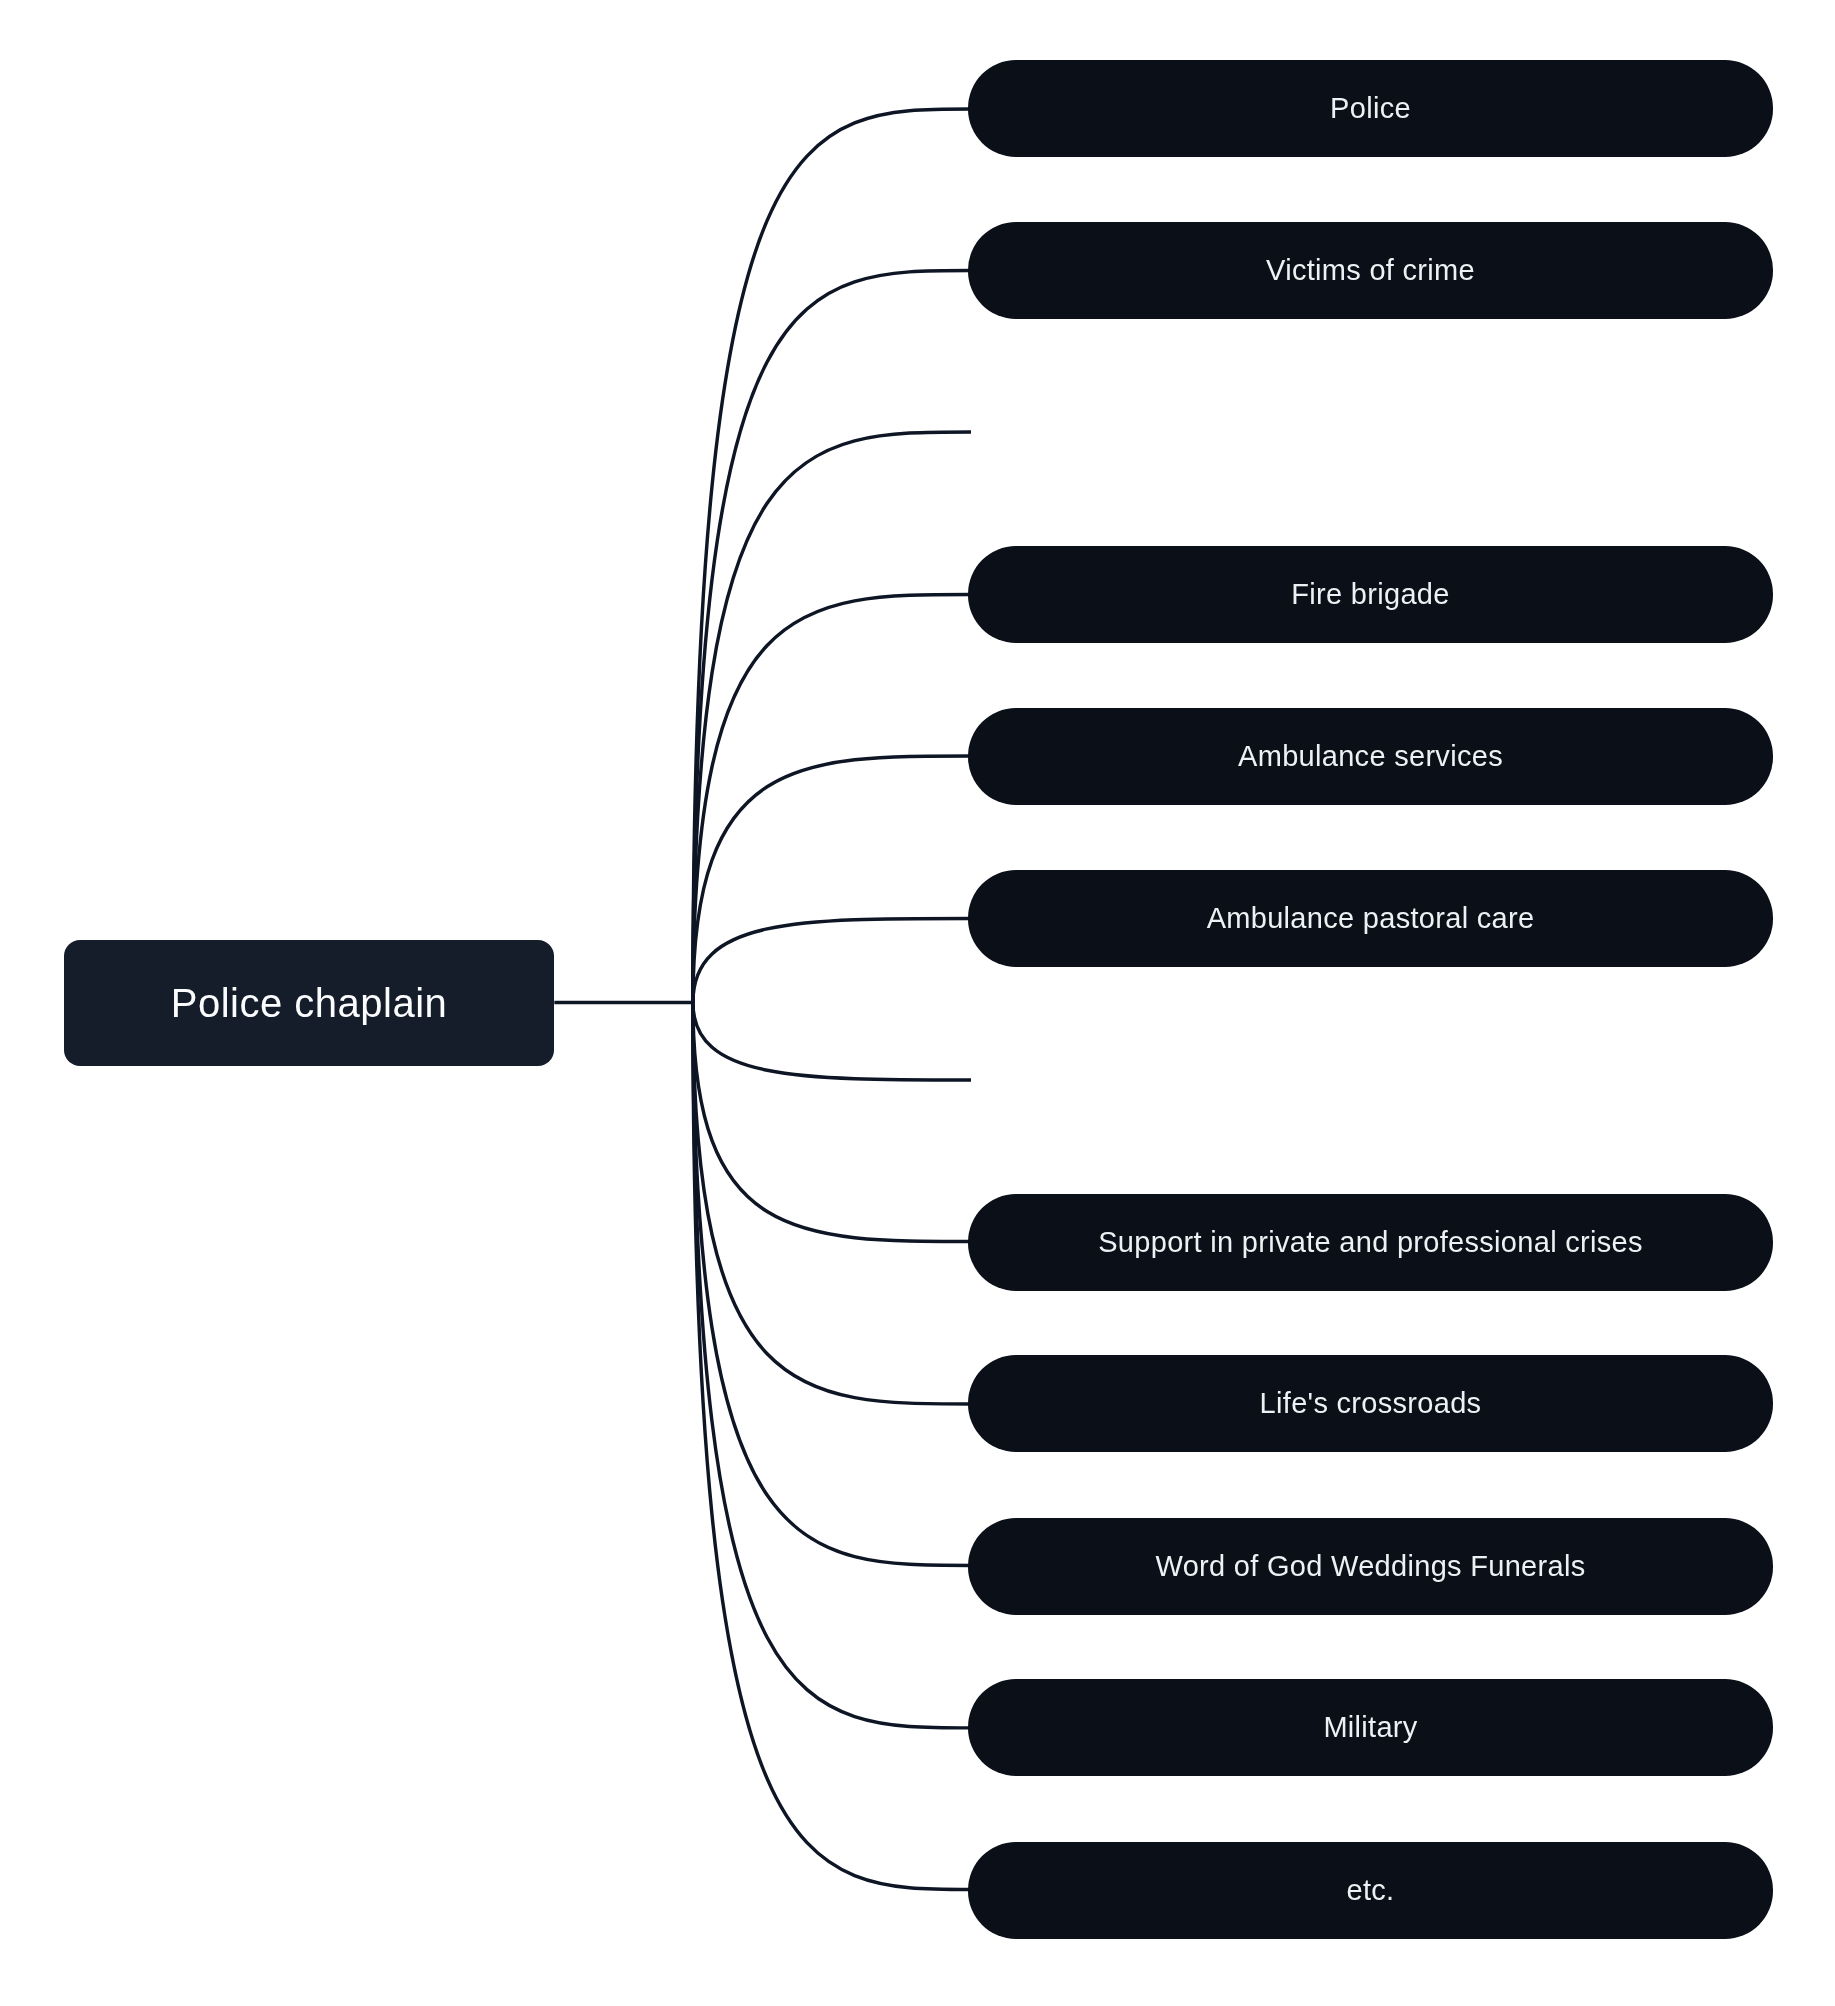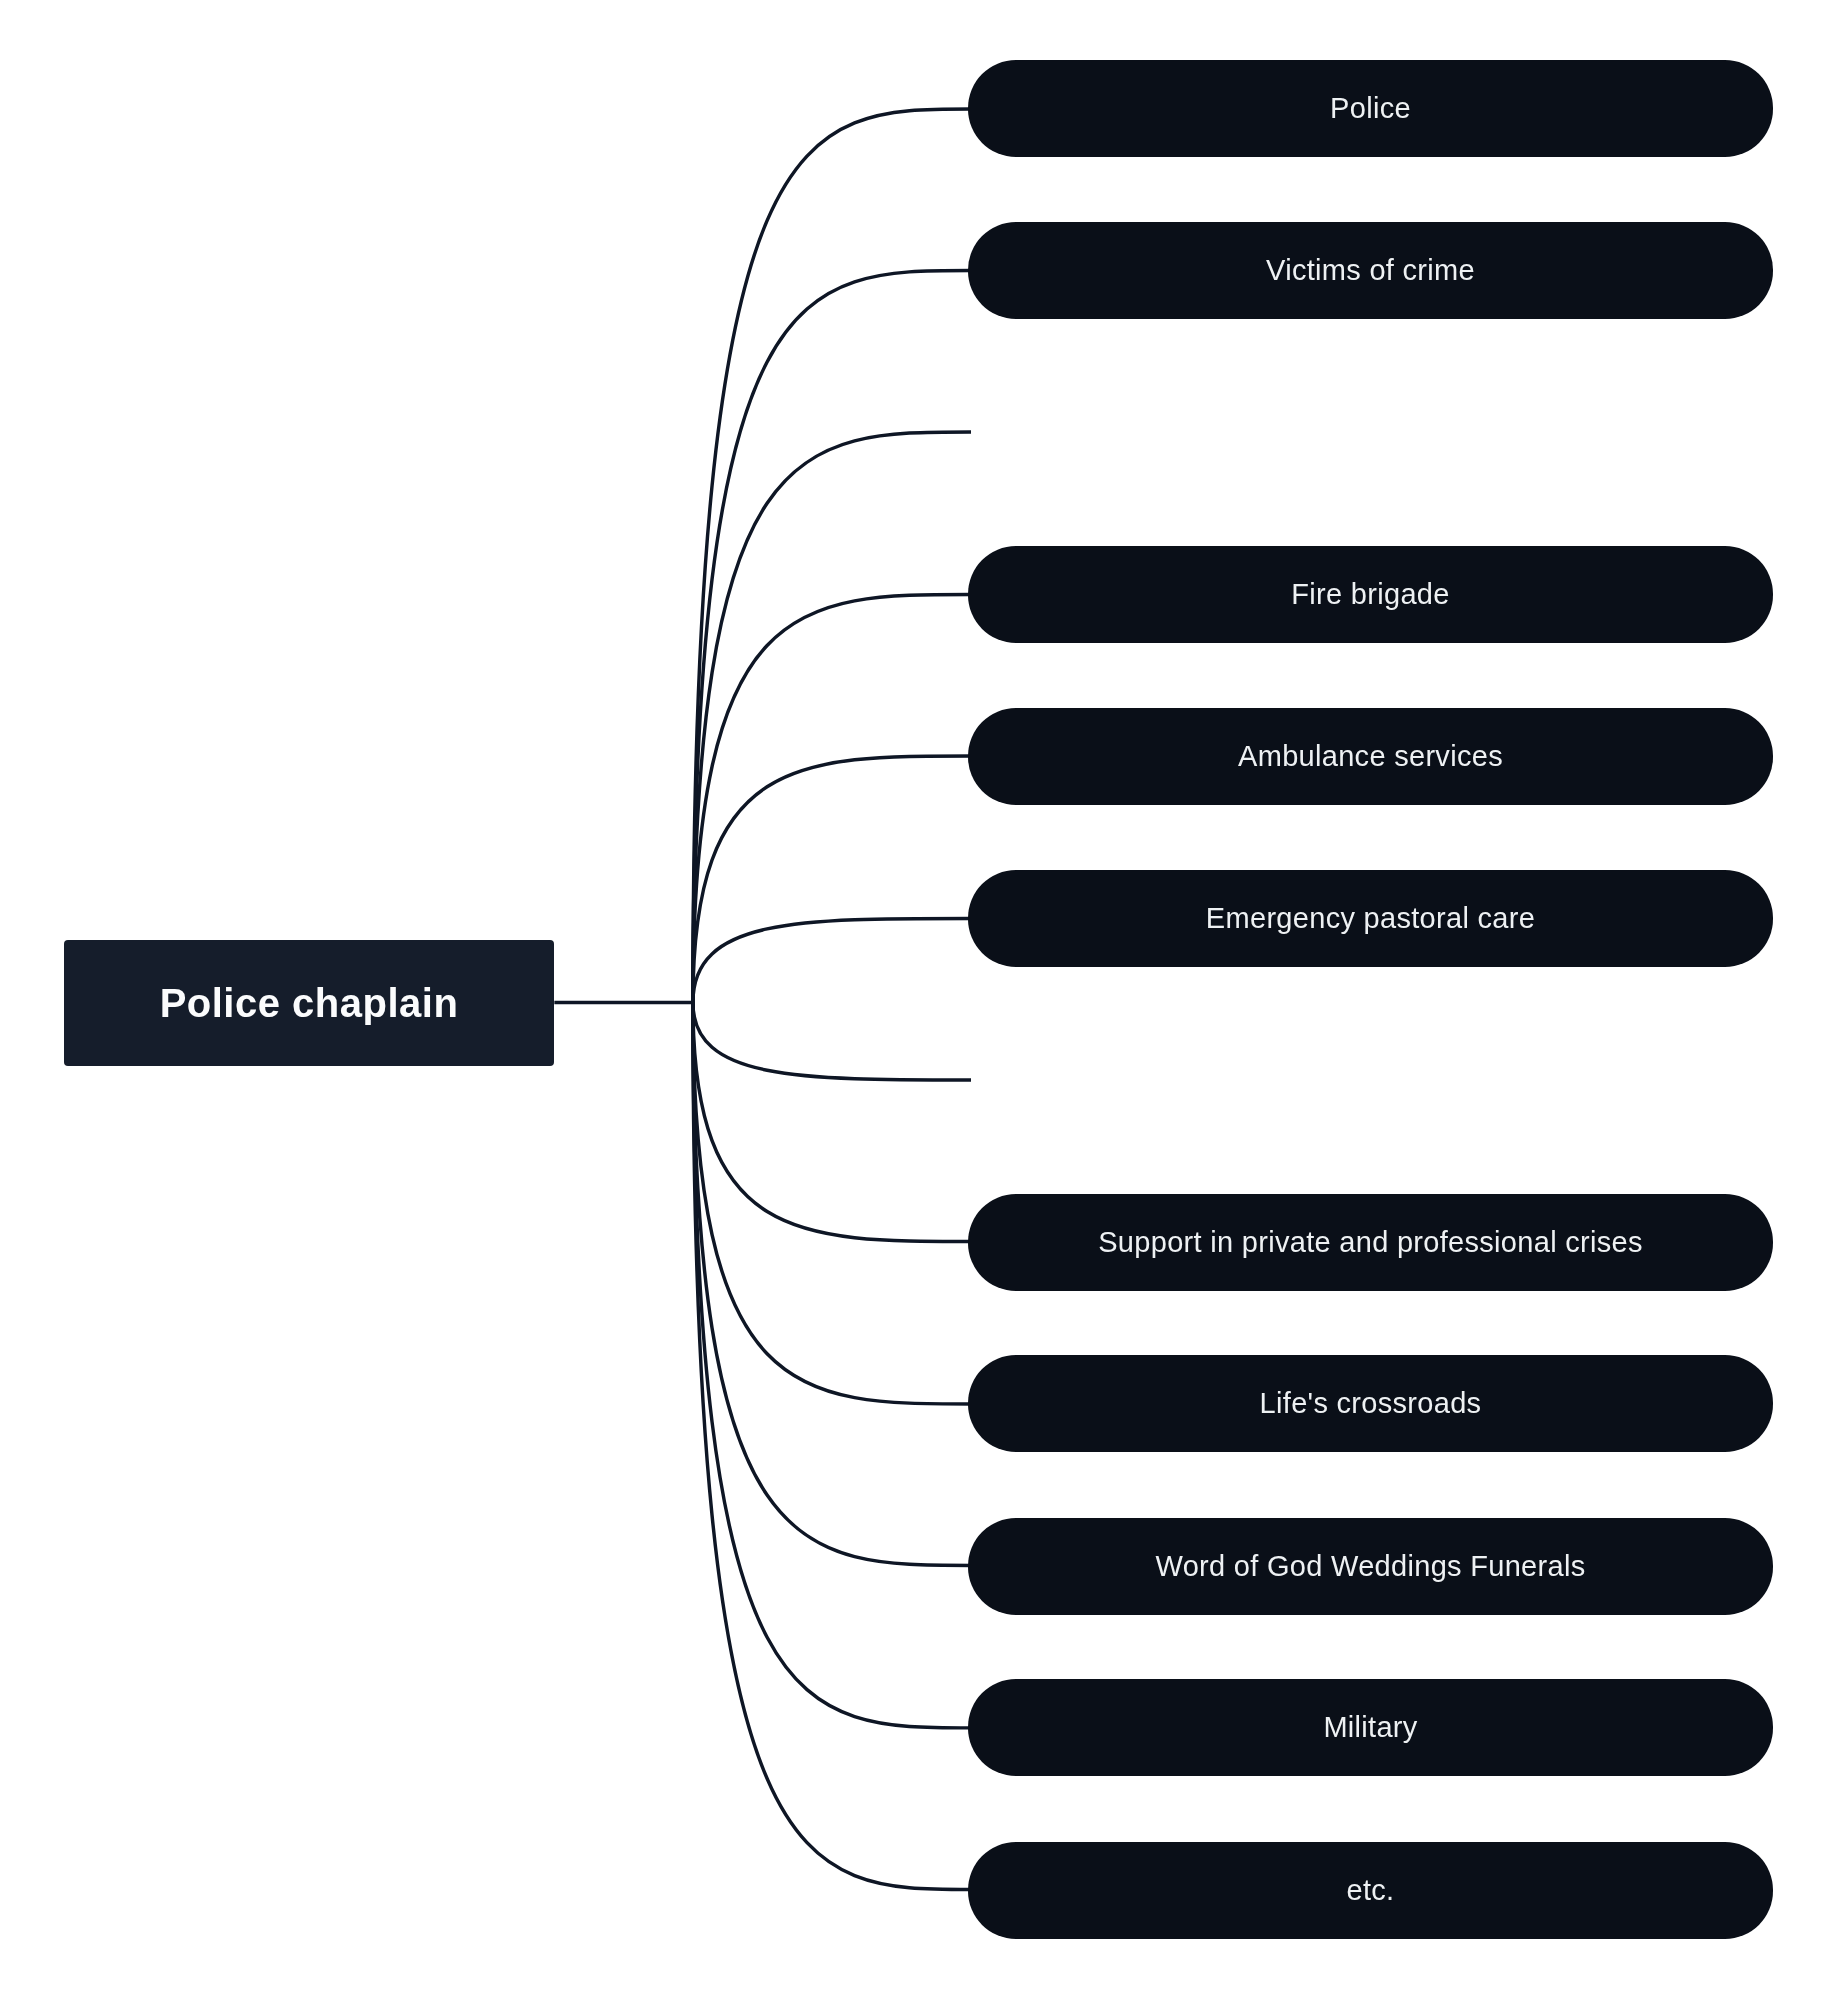--- a/index.html
+++ b/index.html
@@ -33,25 +33,25 @@
     align-items: center;
     justify-content: center;
     text-align: left;
     box-sizing: border-box;
   }
   .root-node {
     left: 64px;
     top: 940px;
     width: 490px;
     height: 126px;
-    border-radius: 4px;
+    border-radius: 16px;
     background: #151d2b;
     color: #fbfcfd;
     font-size: 40px;
-    font-weight: 700;
+    font-weight: 400;
     letter-spacing: 0.5px;
   }
   .child-node {
     left: 968px;
     width: 805px;
     height: 97px;
     border-radius: 48px;
     background: #0a0f18;
     color: #eef1f3;
     font-size: 29px;
@@ -90,21 +90,21 @@
   <div class="node child-node" style="top:222px">
     <span>Victims of crime</span>
   </div>
   <div class="node child-node" style="top:546px">
     <span>Fire brigade</span>
   </div>
   <div class="node child-node" style="top:708px">
     <span>Ambulance services</span>
   </div>
   <div class="node child-node" style="top:870px">
-    <span>Emergency pastoral care</span>
+    <span>Ambulance pastoral care</span>
   </div>
   <div class="node child-node" style="top:1194px">
     <span>Support in private and professional crises</span>
   </div>
   <div class="node child-node" style="top:1355px">
     <span>Life's crossroads</span>
   </div>
   <div class="node child-node" style="top:1518px">
     <span>Word of God Weddings Funerals</span>
   </div>

